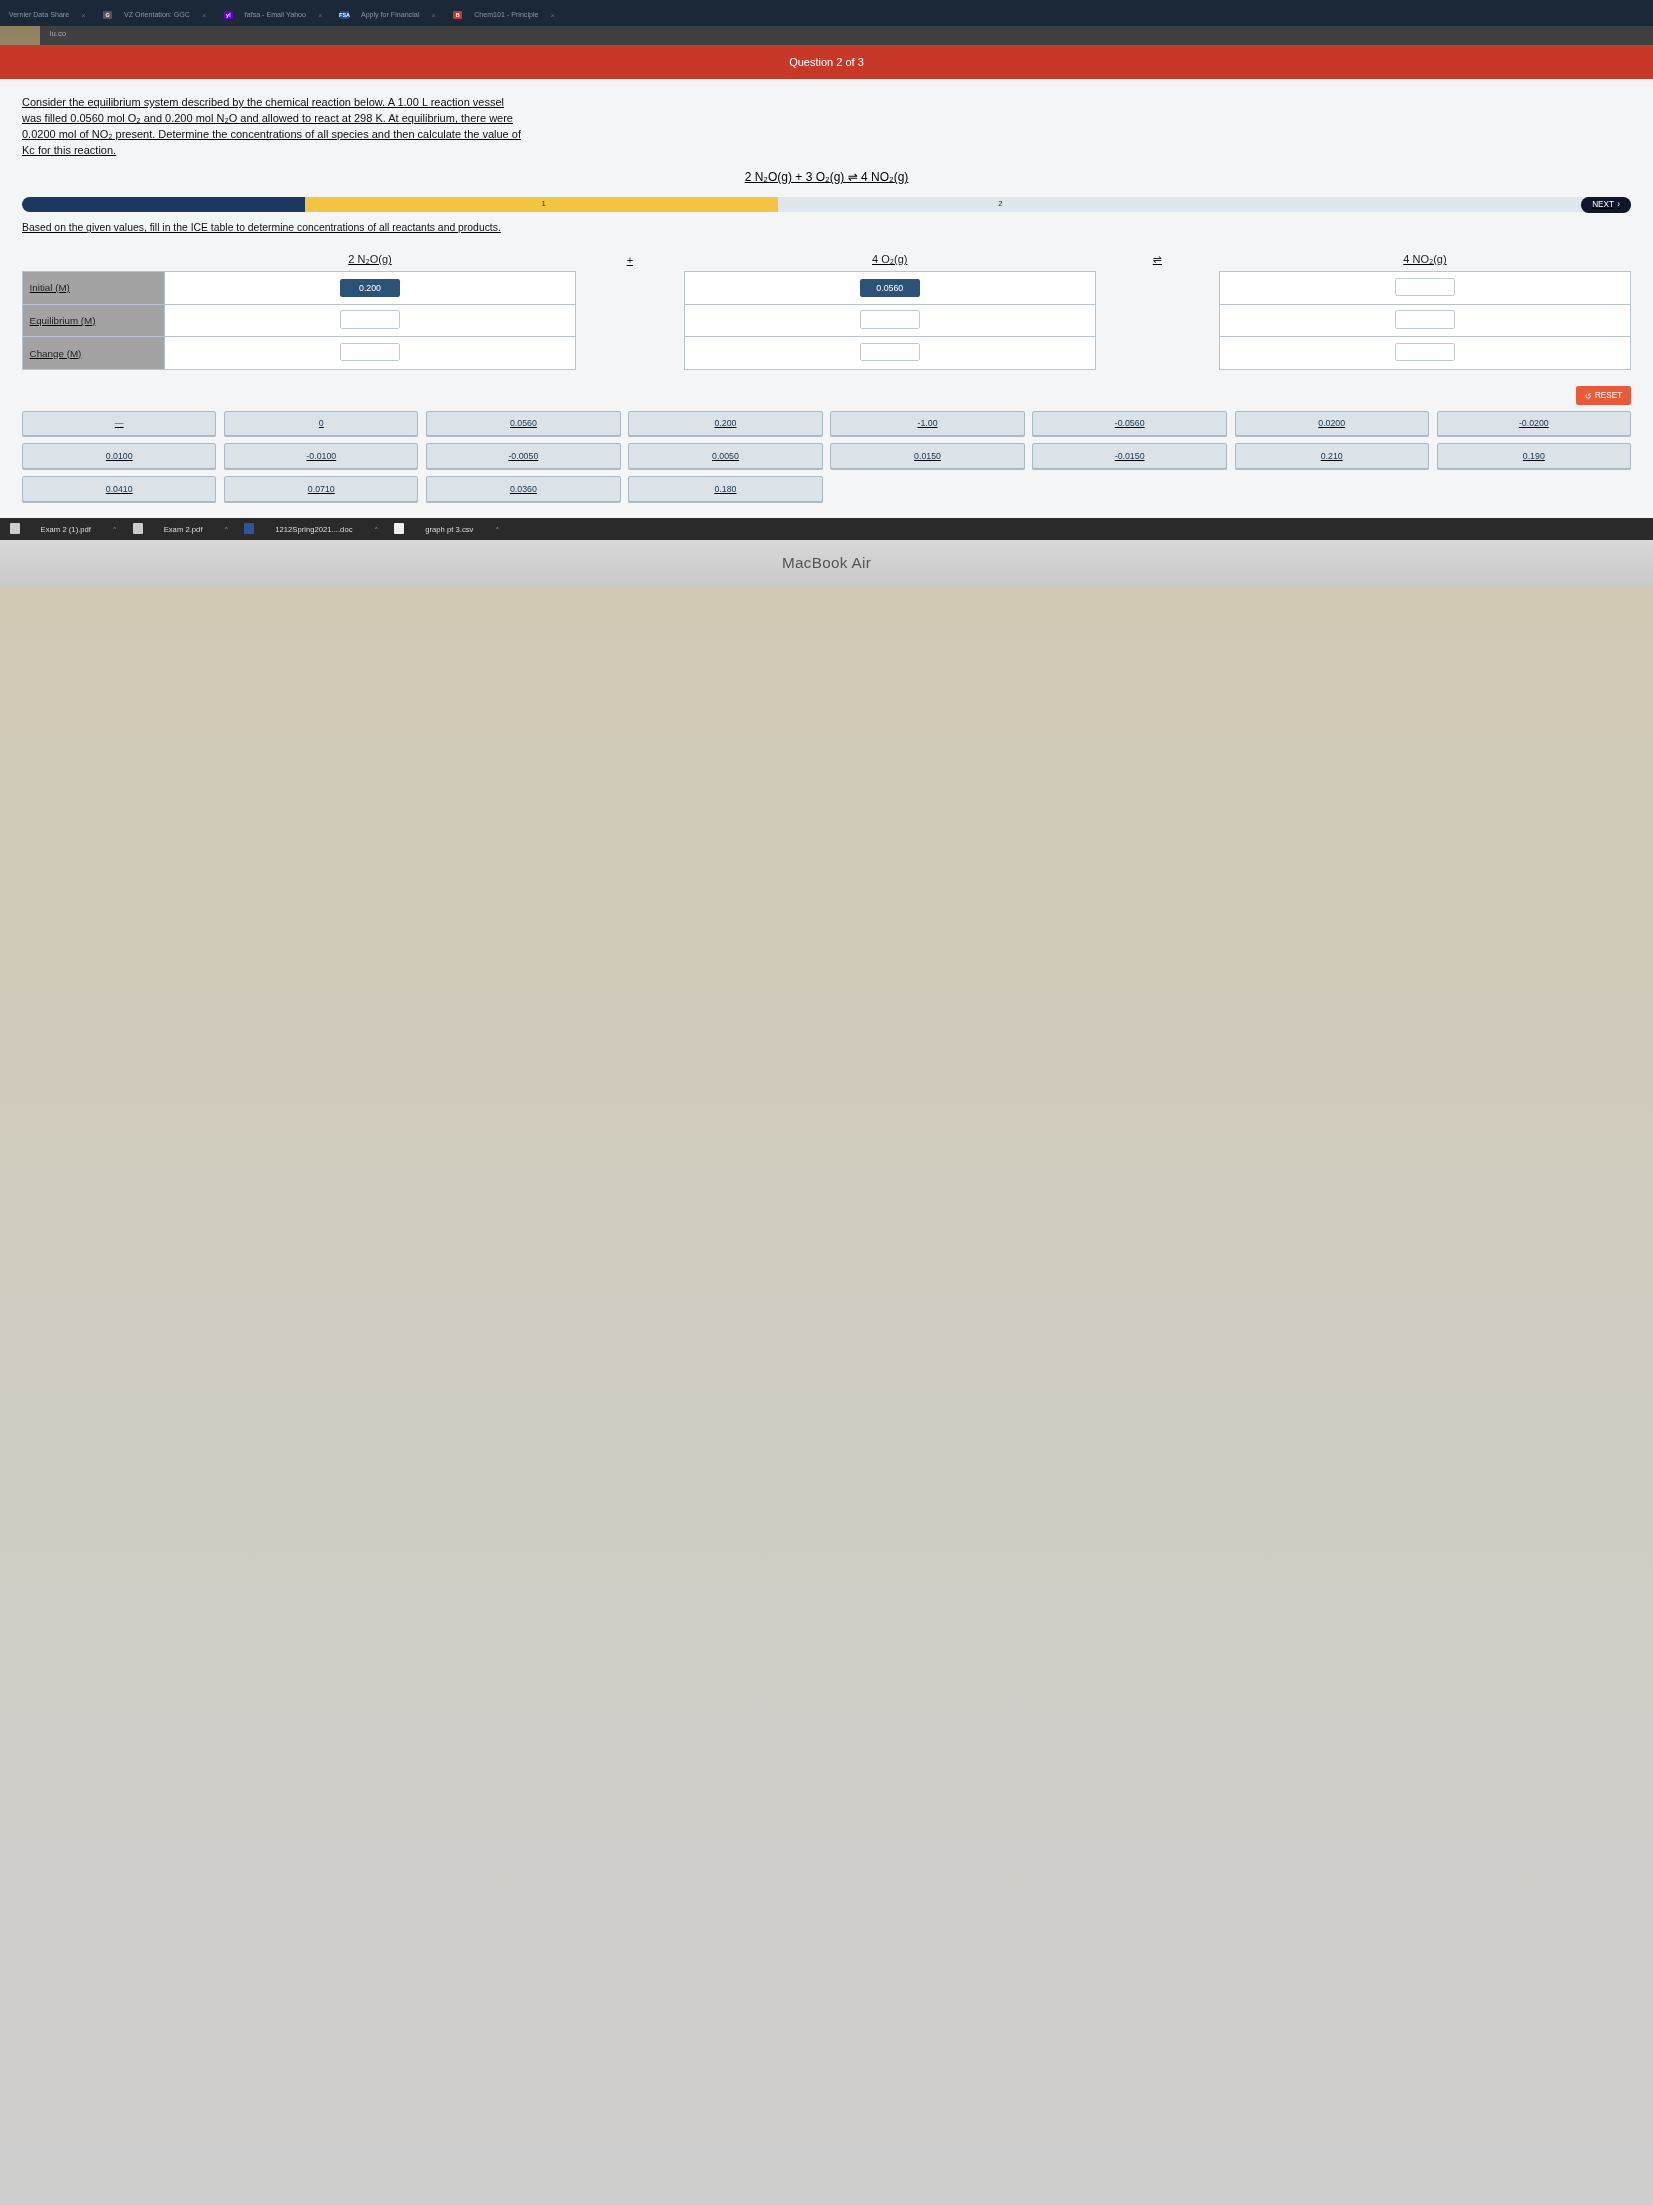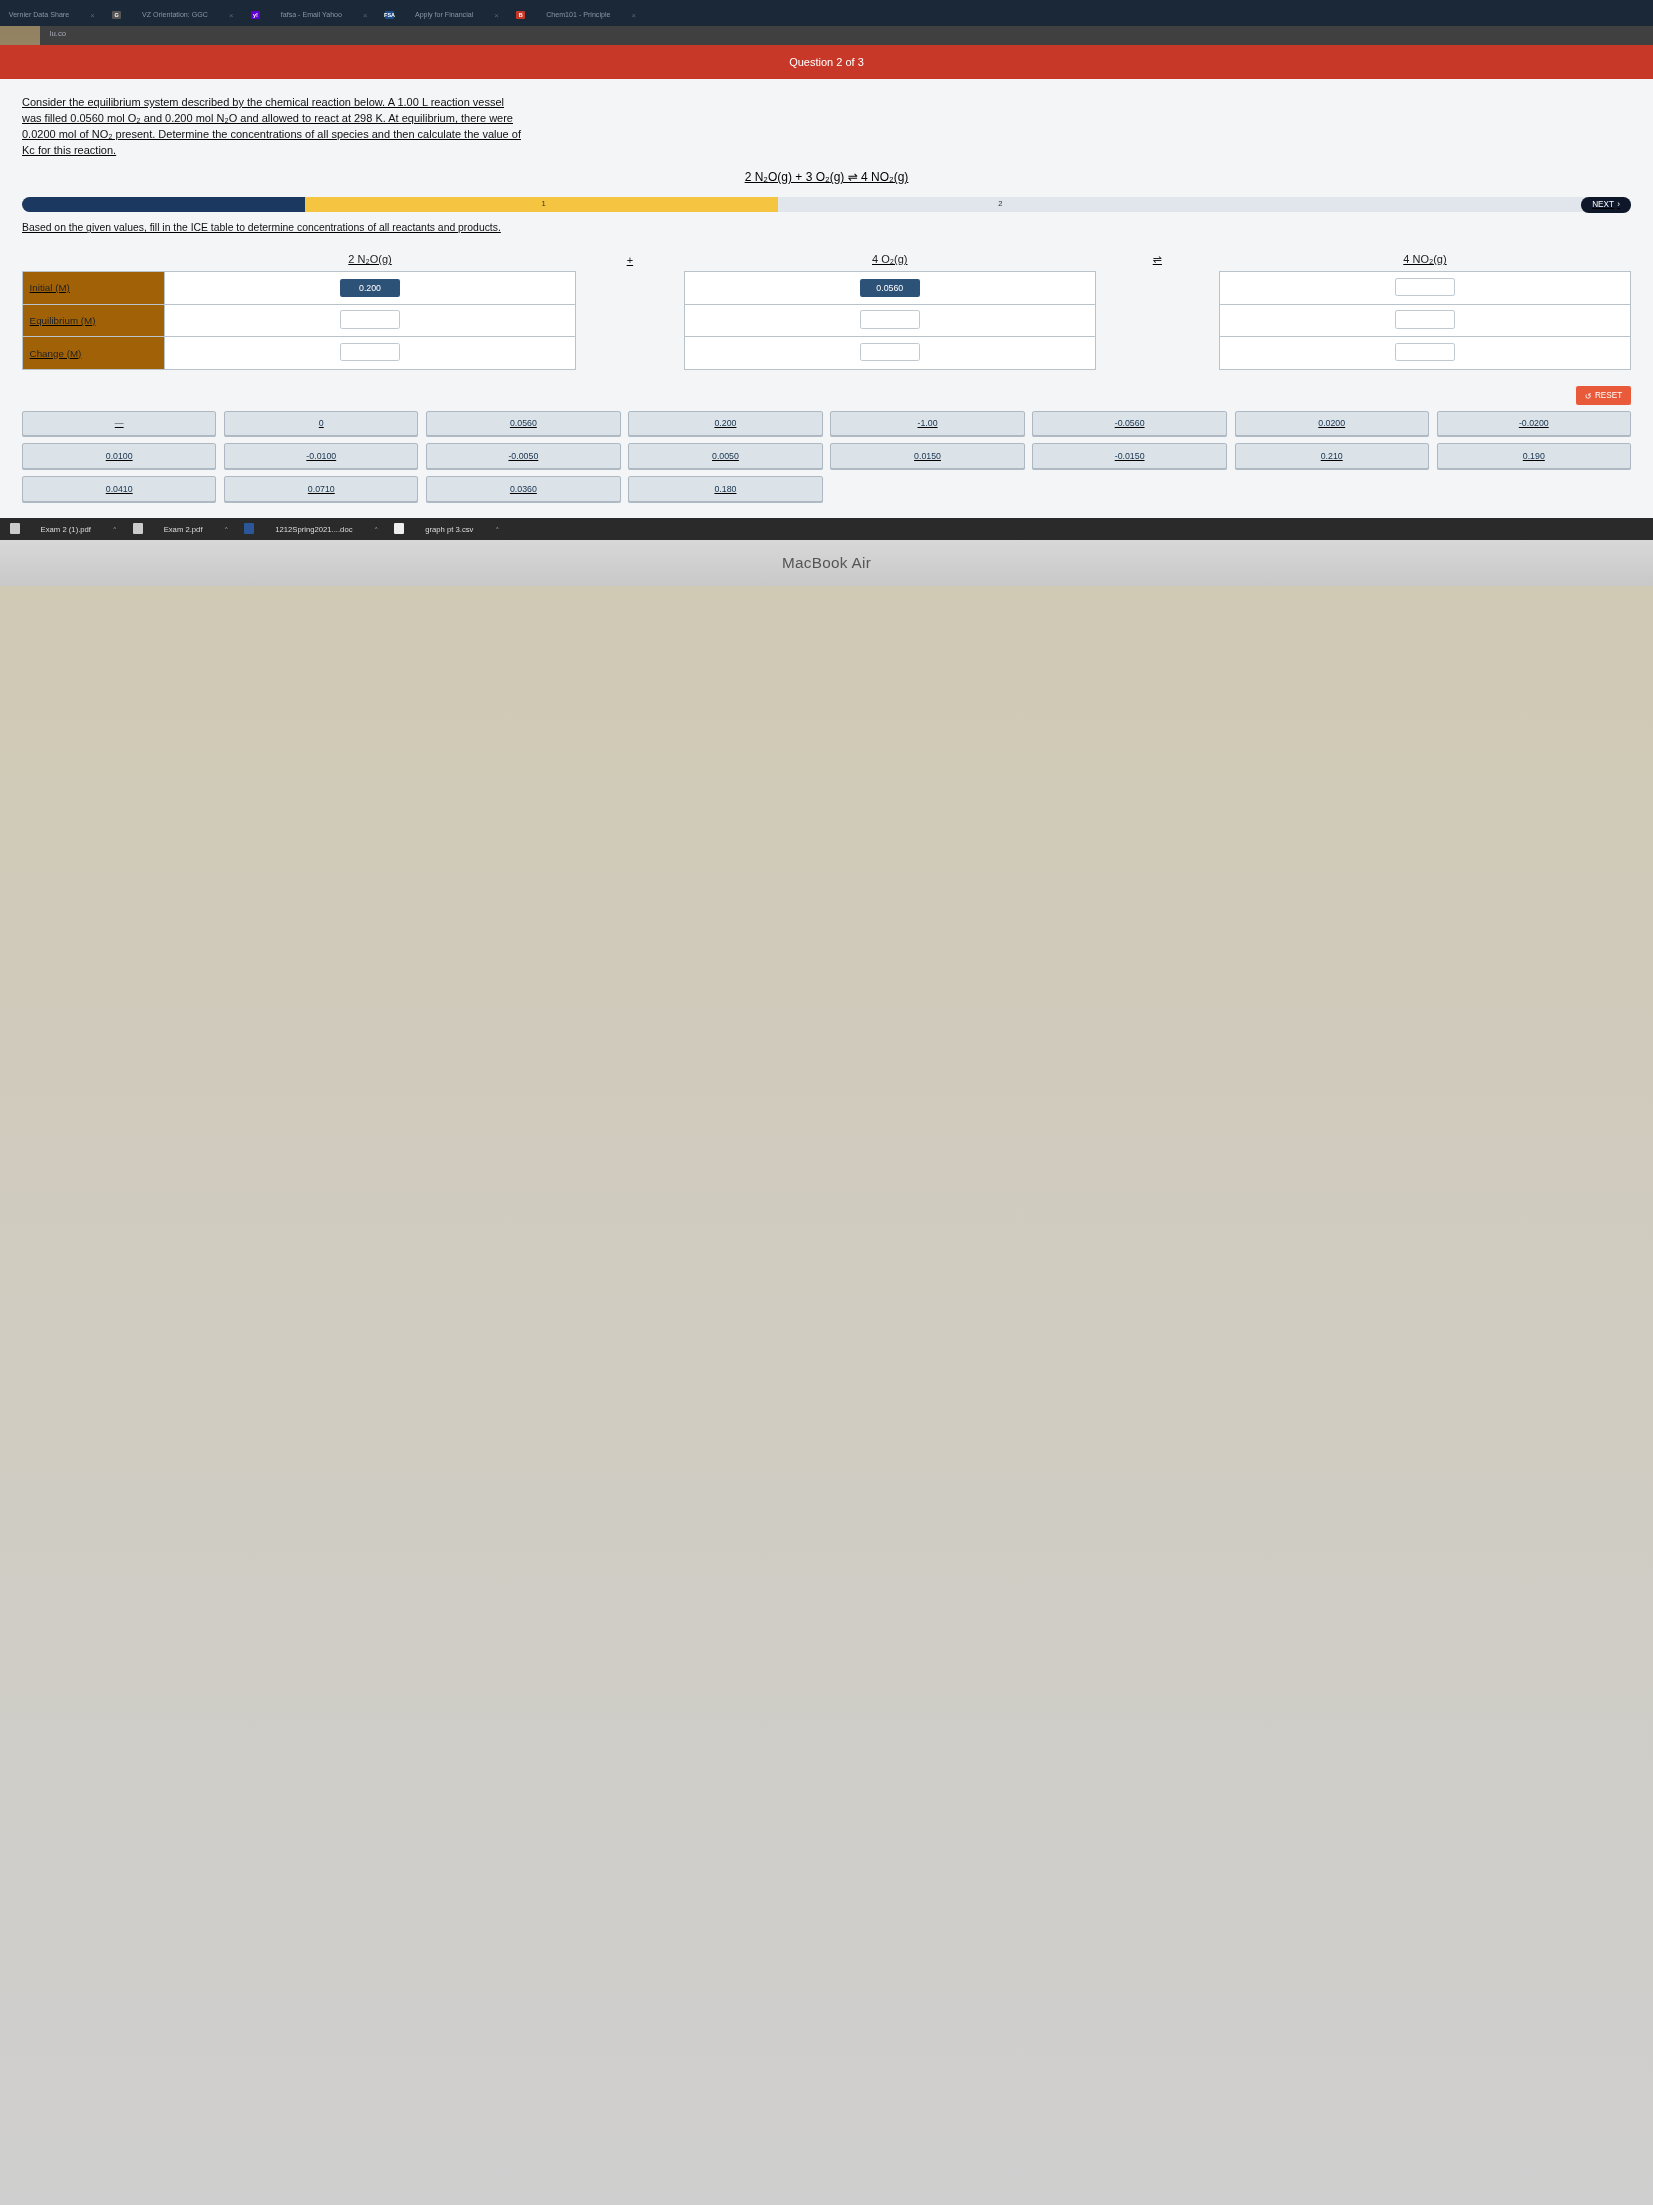--- a/index.html
+++ b/index.html
@@ -15,21 +15,21 @@
     align-items: center;
     padding: 4.4px 0 0 0;
     height: 26px;
     overflow: hidden;
   }
   .tab {
     display: flex;
     color: #8a96a3;
     font-size: 7.1px;
     padding: 5.5px 8.8px;
-    gap: 21px;
+    gap: 12px;
     white-space: nowrap;
     cursor: pointer;
   }
   .tab .favicon {
     width: 8.8px; height: 8.8px;
     background: #555; border-radius: 1.1px;
     display:inline-flex;align-items:center;justify-content:center;
     font-size:5.5px;color:#fff;font-weight:bold;
   }
   .tab .close { color:#666; font-size:7.7px; }
@@ -73,21 +73,21 @@
     display:flex;align-items:center;gap:3.3px;cursor:pointer;
   }
   .subprompt { font-size:10.4px; margin:9.8px 0 14.2px; color:#111; }
   table.ice {
     width:100%; border-collapse:collapse; margin-bottom:16.4px;
   }
   table.ice th, table.ice td {
     border:0.5px solid #b9c3cc; padding:5.5px 6.6px; text-align:center;
     font-size:9.8px; color:#222; background:#fff;
   }
-  table.ice th.rowhead { text-align:left; font-weight:500; background:#a16207; width:142px;}
+  table.ice th.rowhead { text-align:left; font-weight:500; background:#a3a3a3; width:142px;}
   table.ice thead td { border:none; background:transparent; font-size:11px;}
   .cell-pill {
     display:inline-block; min-width:60px; padding:4.4px 7.7px;
     border-radius:2.2px; background:#2d5278; color:#fff; font-size:8.8px;
   }
   .cell-input {
     display:inline-block; width:60px; height:18.6px;
     border:0.5px solid #c0c8d0; border-radius:2.2px; background:#fff;
   }
   .reset-row { text-align:right; margin-bottom:5.5px;}

